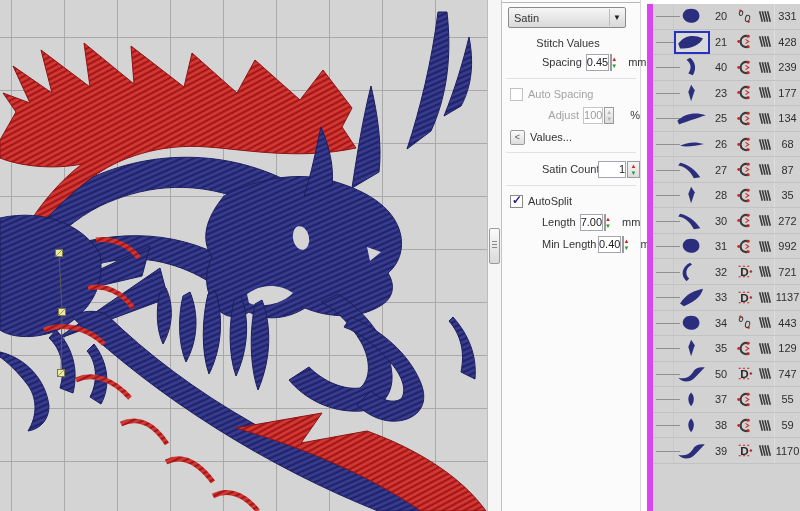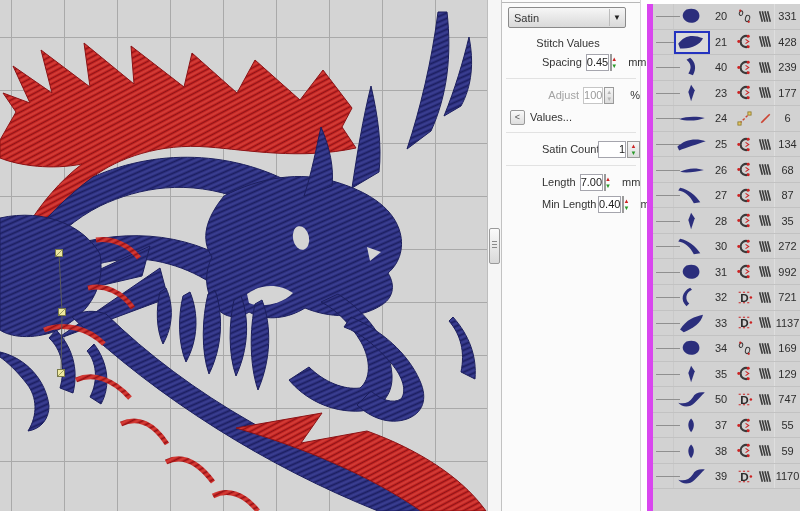--- a/index.html
+++ b/index.html
@@ -203,20 +203,24 @@
       <span class="inp">0.45</span>
       <span class="spin">
           <b class="up">▲</b>
           <b class="dn">▼</b>
         </span>
       <span class="unit">mm</span>
     </div>
 
     <div class="sep"></div>
 
+    <div class="chkrow">
+      <span class="chk dis"></span>
+      <span class="dim">Auto Spacing</span>
+    </div>
     <div class="prow">
       <span class="lab dim">Adjust</span>
       <span class="inp dis">100</span>
       <span class="spin dis">
           <b class="up">▲</b>
           <b class="dn">▼</b>
         </span>
       <span class="unit">%</span>
     </div>
     <div class="valrow">
@@ -230,20 +234,24 @@
       <span class="lab">Satin Count</span>
       <span class="inp">1</span>
       <span class="spin">
           <b class="up">▲</b>
           <b class="dn">▼</b>
         </span>
     </div>
 
     <div class="sep"></div>
 
+    <div class="chkrow">
+      <span class="chk on"></span>
+      <span>AutoSplit</span>
+    </div>
     <div class="prow">
       <span class="lab">Length</span>
       <span class="inp">7.00</span>
       <span class="spin">
           <b class="up">▲</b>
           <b class="dn">▼</b>
         </span>
       <span class="unit">mm</span>
     </div>
     <div class="prow">
@@ -356,43 +364,20 @@
             <path d="M2.5,3 L5,13 M5,3 L7.5,13 M7.5,3 L10,13 M10,3 L12.5,13" stroke="#3c3c3c" stroke-width="1.5" fill="none"></path>
           </svg>
         </span>
         <span class="cell-count">177</span>
       </div>
       <div class="row">
         <span class="tree"></span>
         <span class="cell-gutter"></span>
         <span class="cell-thumb">
           <svg width="34" height="22" viewBox="0 0 36 24">
-            <path d="M4,13 C12,10 24,10 32,12 C24,15 12,16 4,13 Z" fill="#2b2e7c"></path>
-          </svg>
-        </span>
-        <span class="cell-num">24</span>
-        <span class="cell-ic1">
-          <svg width="17" height="17" viewBox="0 0 16 16">
-            <path d="M3.5,12.5 L12.5,3.5" stroke="#cc4433" stroke-width="1.3" stroke-dasharray="2.5,1.5"></path>
-            <rect x="1.8" y="11.2" width="3" height="3" fill="#e8c860" stroke="#8a7a30" stroke-width="0.8"></rect>
-            <rect x="11.2" y="1.8" width="3" height="3" fill="#e8c860" stroke="#8a7a30" stroke-width="0.8"></rect>
-          </svg>
-        </span>
-        <span class="cell-ic2">
-          <svg width="17" height="17" viewBox="0 0 16 16">
-            <path d="M4,12 L12,4" stroke="#cc4433" stroke-width="1.5"></path>
-          </svg>
-        </span>
-        <span class="cell-count">6</span>
-      </div>
-      <div class="row">
-        <span class="tree"></span>
-        <span class="cell-gutter"></span>
-        <span class="cell-thumb">
-          <svg width="34" height="22" viewBox="0 0 36 24">
             <path d="M2,15 C10,7 22,5 33,9 C24,12 12,16 4,19 Z" fill="#2b2e7c"></path>
           </svg>
         </span>
         <span class="cell-num">25</span>
         <span class="cell-ic1">
           <svg width="17" height="17" viewBox="0 0 16 16">
             <path d="M11.5,3.2 A5.2,5.2 0 1 0 11.5,12.8" fill="none" stroke="#3a3a3a" stroke-width="2"></path>
             <circle cx="11.5" cy="3" r="1.4" fill="#cc2222"></circle>
             <circle cx="11.5" cy="13" r="1.4" fill="#cc2222"></circle>
             <circle cx="2.6" cy="8" r="1.4" fill="#cc2222"></circle>
@@ -592,21 +577,21 @@
             <path d="M10,7 C13,6 14,9 12,12 C10,14 8,12 9,9 Z" fill="none" stroke="#3a3a3a" stroke-width="1"></path>
             <circle cx="4" cy="2.5" r="1" fill="#cc2222"></circle>
             <circle cx="12" cy="13" r="1" fill="#cc2222"></circle>
           </svg>
         </span>
         <span class="cell-ic2">
           <svg width="17" height="17" viewBox="0 0 16 16">
             <path d="M2.5,3 L5,13 M5,3 L7.5,13 M7.5,3 L10,13 M10,3 L12.5,13" stroke="#3c3c3c" stroke-width="1.5" fill="none"></path>
           </svg>
         </span>
-        <span class="cell-count">169</span>
+        <span class="cell-count">443</span>
       </div>
       <div class="row">
         <span class="tree"></span>
         <span class="cell-gutter"></span>
         <span class="cell-thumb">
           <svg width="34" height="22" viewBox="0 0 36 24">
             <path d="M17,3 L21,9 L17,21 L14,11 Z" fill="#2b2e7c"></path>
           </svg>
         </span>
         <span class="cell-num">35</span>

